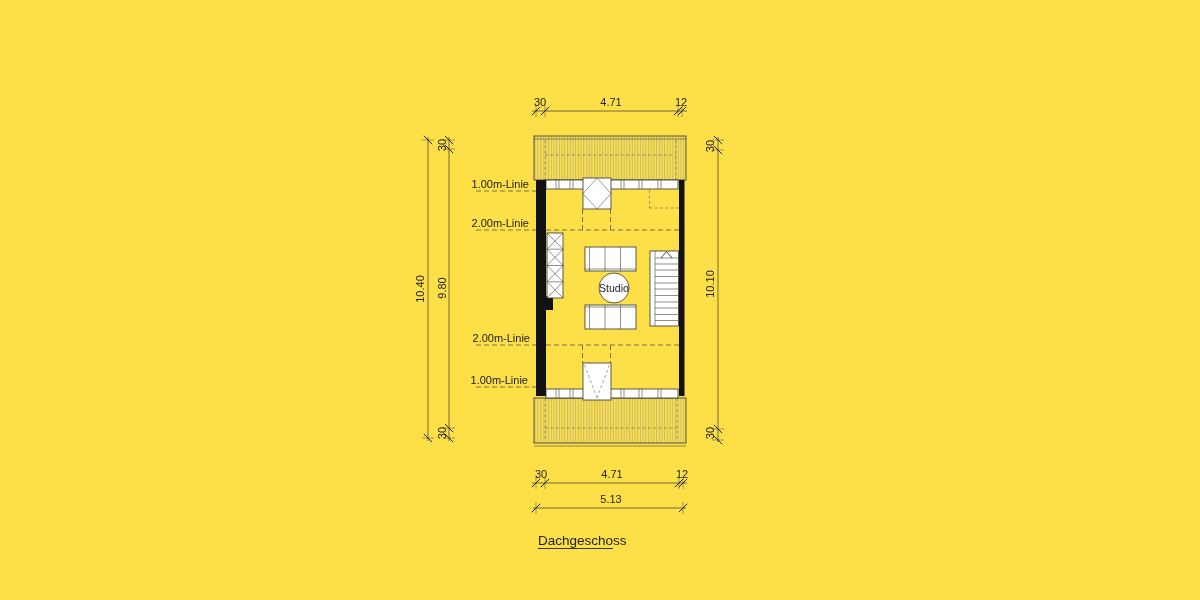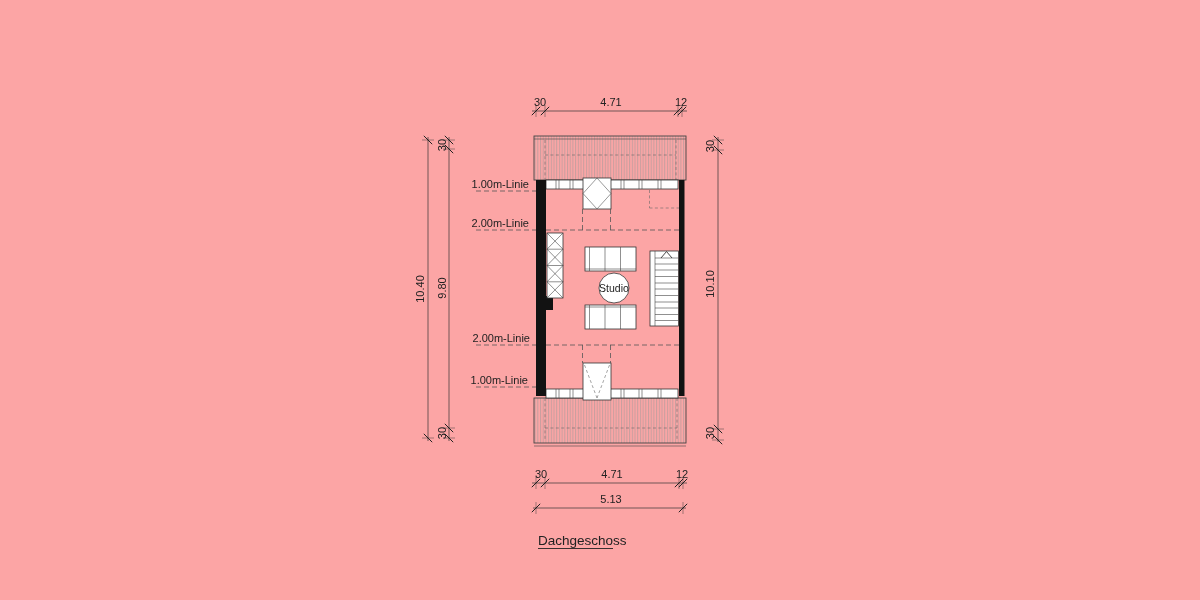--- a/index.html
+++ b/index.html
@@ -1,16 +1,16 @@
 <!DOCTYPE html>
 <html><head>
 <meta charset="utf-8">
 <style>
   html,body{margin:0;padding:0;background:#ffffff;}
-  .stage{position:relative;width:1200px;height:600px;background:#fca5a5;overflow:hidden;
+  .stage{position:relative;width:1200px;height:600px;background:#fde047;overflow:hidden;
          font-family:"Liberation Sans", sans-serif;}
   svg{position:absolute;left:0;top:0;}
   text{fill:#222;font-family:"Liberation Sans", sans-serif;}
   .dimtxt{font-size:11px;}
   .lbl{font-size:11px;}
   .title{font-size:13.5px;}
   .studio{font-size:10.5px;}
   .hair{stroke:#444;stroke-width:0.6;fill:none;}
   .dim{stroke:#333;stroke-width:0.7;fill:none;}
   .hline{stroke:#555;stroke-width:0.8;fill:none;stroke-dasharray:5 3;}

